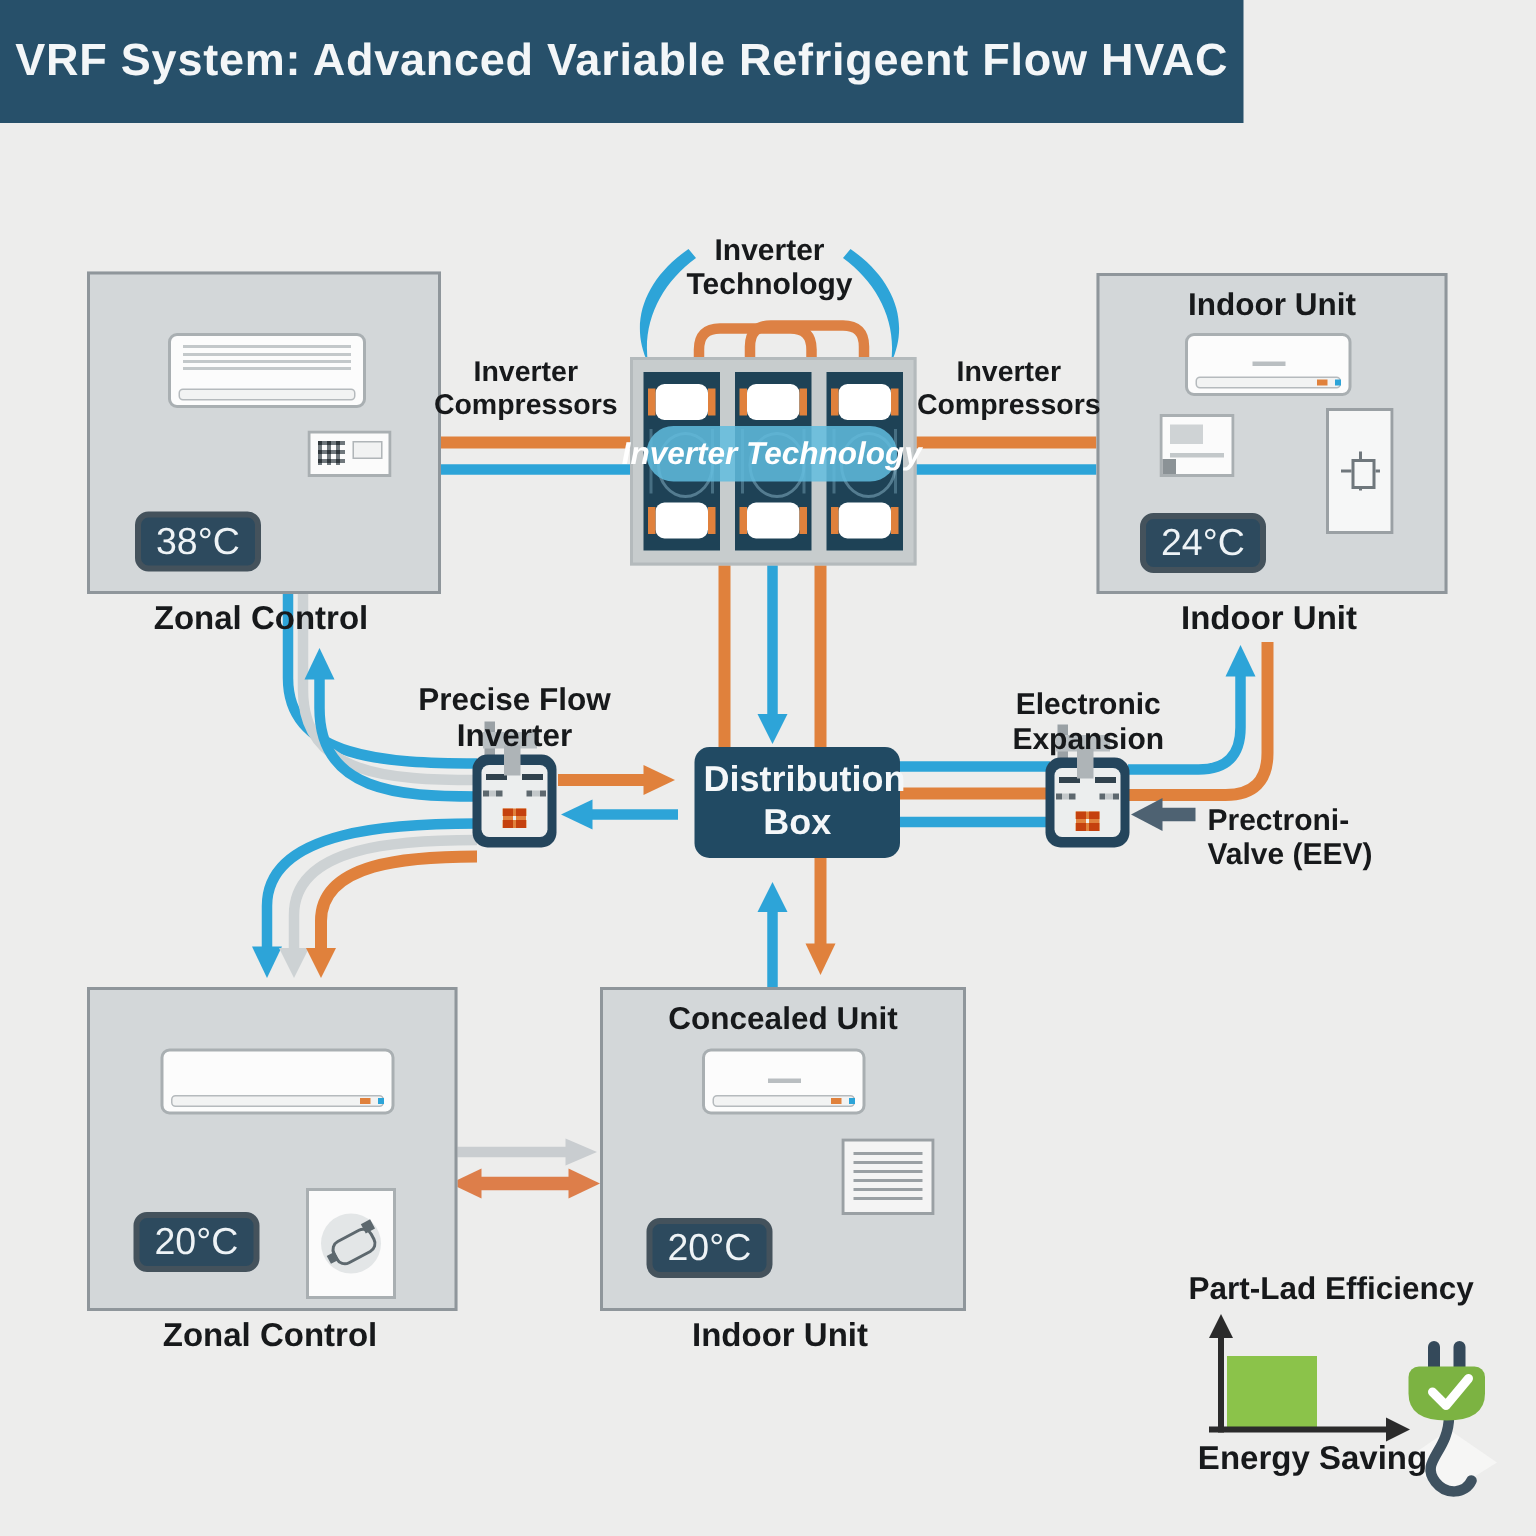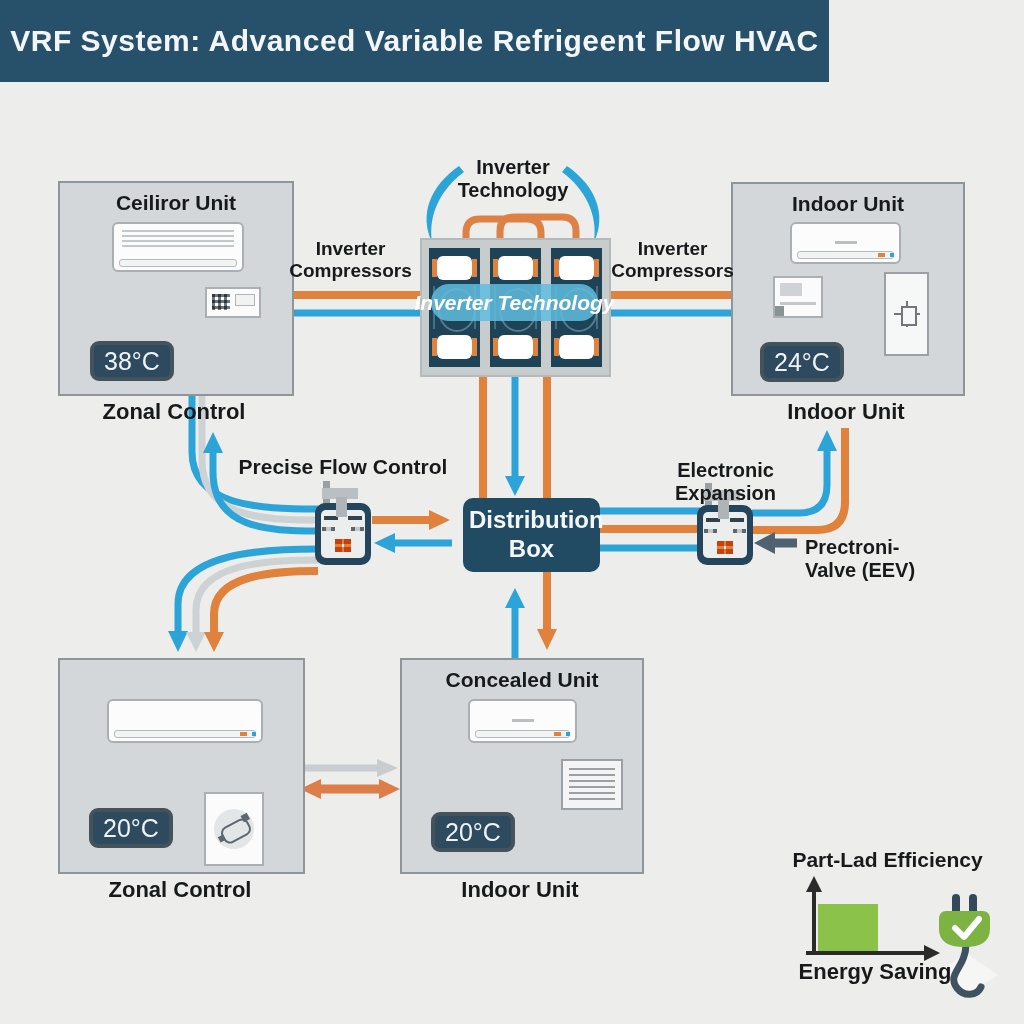--- a/index.html
+++ b/index.html
@@ -188,21 +188,20 @@
       <path d="M946,911 h37 a7,7 0 0 1 7,7 v11 q0,18 -25.5,18 q-25.5,0 -25.5,-18 v-11 a7,7 0 0 1 7,-7 z" fill="#7cb342"></path>
       <polyline points="955,928 964,937 979,919" fill="none" stroke="#ffffff" stroke-width="6" stroke-linecap="round" stroke-linejoin="round"></polyline>
     </g>
   </svg>
 
   <div class="abs header">
     <div class="t">VRF System: Advanced Variable Refrigeent Flow HVAC</div>
   </div>
 
   <div class="abs unit-box" style="left:58px;top:181px;width:232px;height:211px">
-    <div class="unit-title">Ceiliror Unit</div>
     <div class="ac" style="left:52px;top:39px;width:128px;height:46px">
       <div class="louvers"></div>
         <div class="flap"></div>
     </div>
     <div class="remote" style="left:145px;top:104px;width:52px;height:27px">
       <div class="keys"></div>
         <div class="scr"></div>
     </div>
     <div class="badge" style="left:30px;top:158px">38°C</div>
   </div>
@@ -254,21 +253,21 @@
     </div>
   </div>
   <div class="abs inv-band" style="left:431px;top:284px;width:167px;height:37px">
     <div class="t">Inverter Technology</div>
   </div>
 
   <div class="abs lbl" style="left:443px;top:156px;width:140px;font-size:20px;line-height:1.15">Inverter Technology</div>
   <div class="abs lbl" style="left:283px;top:238px;width:135px;font-size:19px;line-height:1.15">Inverter Compressors</div>
   <div class="abs lbl" style="left:605px;top:238px;width:135px;font-size:19px;line-height:1.15">Inverter Compressors</div>
 
-  <div class="abs lbl" style="left:238px;top:455px;width:210px;font-size:21px">Precise Flow Control</div>
+  <div class="abs lbl" style="left:238px;top:455px;width:210px;font-size:21px">Precise Flow Inverter</div>
   <div class="abs lbl" style="left:628px;top:459px;width:195px;font-size:20px">Electronic Expansion</div>
 
   <div class="abs valve" style="left:315px;top:503px;width:56px;height:62px">
     <div class="stem"></div>
       <div class="capbar"></div>
       <div class="post"></div>
     <div class="body"></div>
       <div class="inner"></div>
     <div class="d1"></div>
       <div class="d2"></div>

